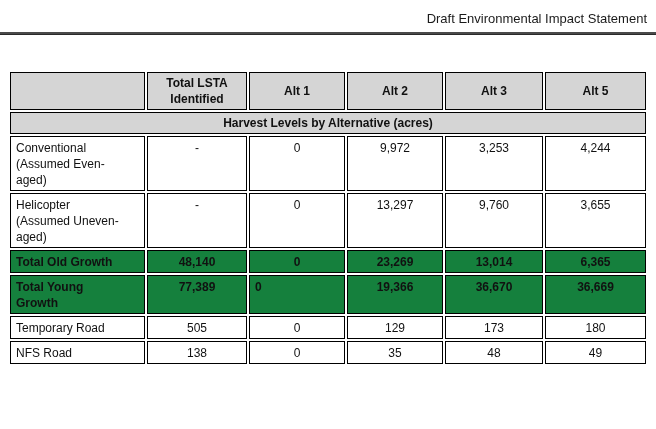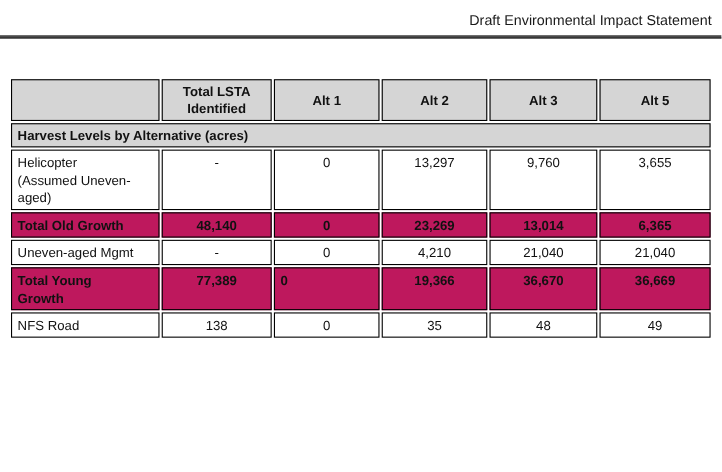--- a/index.html
+++ b/index.html
@@ -50,38 +50,38 @@
     background: #d5d5d5;
     font-weight: bold;
     text-align: center;
     vertical-align: middle;
     height: 38px;
     padding: 2px 3px;
   }
   td.section-cell {
     background: #d5d5d5;
     font-weight: bold;
-    text-align: left;
+    text-align: center;
     vertical-align: middle;
     height: 20px;
     padding: 2px 5px;
   }
   td.label-cell {
     text-align: left;
     vertical-align: top;
     padding: 3px 5px 2px 5px;
     white-space: pre-line;
   }
   td.value-cell {
     text-align: center;
     vertical-align: top;
     padding: 3px 3px 2px 3px;
   }
   tr.emph td {
-    background: #be185d;
+    background: #15803d;
     font-weight: bold;
   }
   td.align-left {
     text-align: left;
     padding-left: 5px;
   }
   tr.row-tall td   { height: 52px; }
   tr.row-mid td    { height: 34px; }
   tr.row-single td { height: 21px; }
 </style>
@@ -112,53 +112,63 @@
         <th class="col-header" style="white-space: pre-line; margin-top: 39px;">Alt 2</th>
         <th class="col-header" style="white-space: pre-line;">Alt 3</th>
         <th class="col-header" style="white-space: pre-line;">Alt 5</th>
       </tr>
     </thead>
   <tbody id="table-body">
       <tr>
         <td class="section-cell" colspan="6">Harvest Levels by Alternative (acres)</td>
       </tr>
       <tr class="row-tall">
+        <td class="label-cell">Conventional
+(Assumed Even-
+aged)</td>
+        <td class="value-cell">-</td>
+        <td class="value-cell">0</td>
+        <td class="value-cell">9,972</td>
+        <td class="value-cell">3,253</td>
+        <td class="value-cell">4,244</td>
+      </tr>
+      <tr class="row-tall">
         <td class="label-cell">Helicopter
 (Assumed Uneven-
 aged)</td>
         <td class="value-cell">-</td>
         <td class="value-cell">0</td>
         <td class="value-cell">13,297</td>
         <td class="value-cell">9,760</td>
         <td class="value-cell">3,655</td>
       </tr>
       <tr class="row-single emph">
         <td class="label-cell">Total Old Growth</td>
         <td class="value-cell">48,140</td>
         <td class="value-cell">0</td>
         <td class="value-cell">23,269</td>
         <td class="value-cell">13,014</td>
         <td class="value-cell">6,365</td>
       </tr>
-      <tr class="row-single">
-        <td class="label-cell">Uneven-aged Mgmt</td>
-        <td class="value-cell">-</td>
-        <td class="value-cell">0</td>
-        <td class="value-cell">4,210</td>
-        <td class="value-cell">21,040</td>
-        <td class="value-cell">21,040</td>
-      </tr>
       <tr class="row-mid emph">
         <td class="label-cell">Total Young
 Growth</td>
         <td class="value-cell">77,389</td>
         <td class="value-cell align-left">0</td>
         <td class="value-cell">19,366</td>
         <td class="value-cell">36,670</td>
         <td class="value-cell">36,669</td>
+      </tr>
+      <tr class="row-single">
+        <td class="label-cell">Temporary Road</td>
+        <td class="value-cell">505</td>
+        <td class="value-cell">0</td>
+        <td class="value-cell">129</td>
+        <td class="value-cell">173</td>
+        <td class="value-cell">180</td>
       </tr>
       <tr class="row-single">
         <td class="label-cell">NFS Road</td>
         <td class="value-cell">138</td>
         <td class="value-cell">0</td>
         <td class="value-cell">35</td>
         <td class="value-cell">48</td>
         <td class="value-cell">49</td>
       </tr>
     </tbody>

